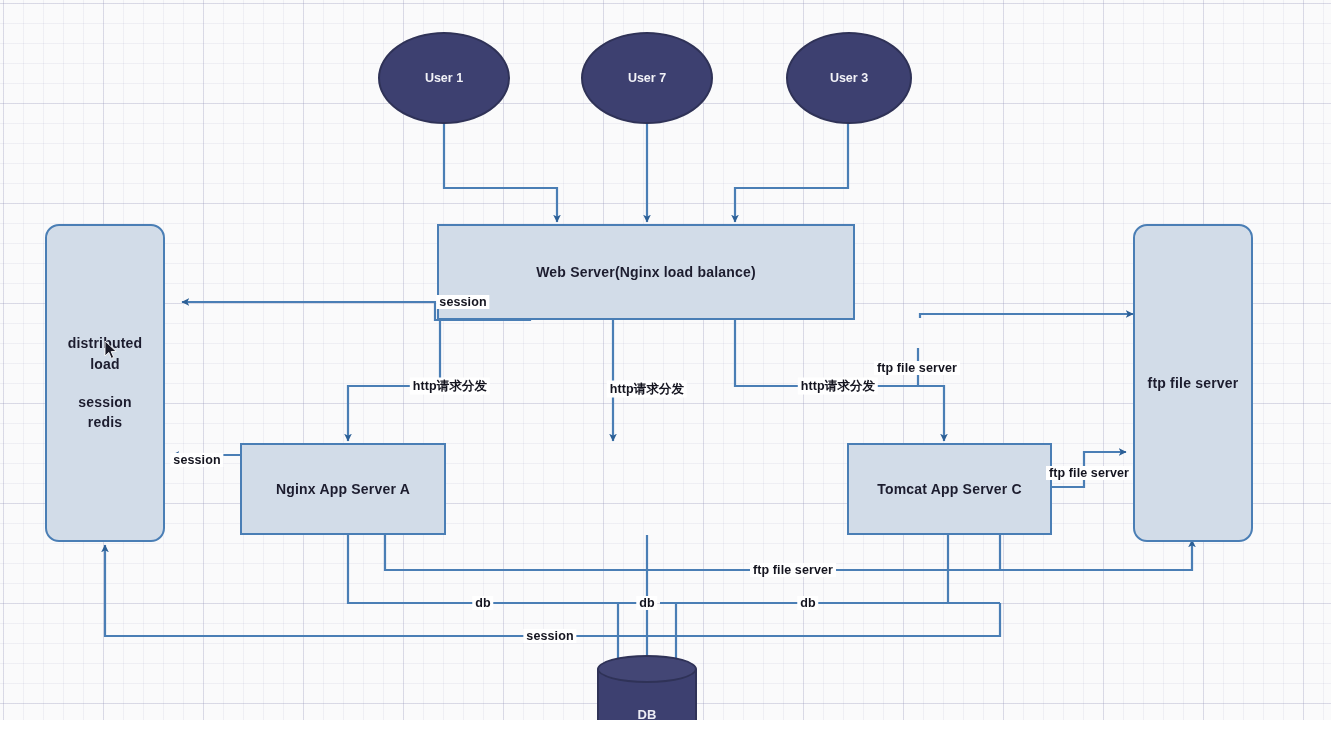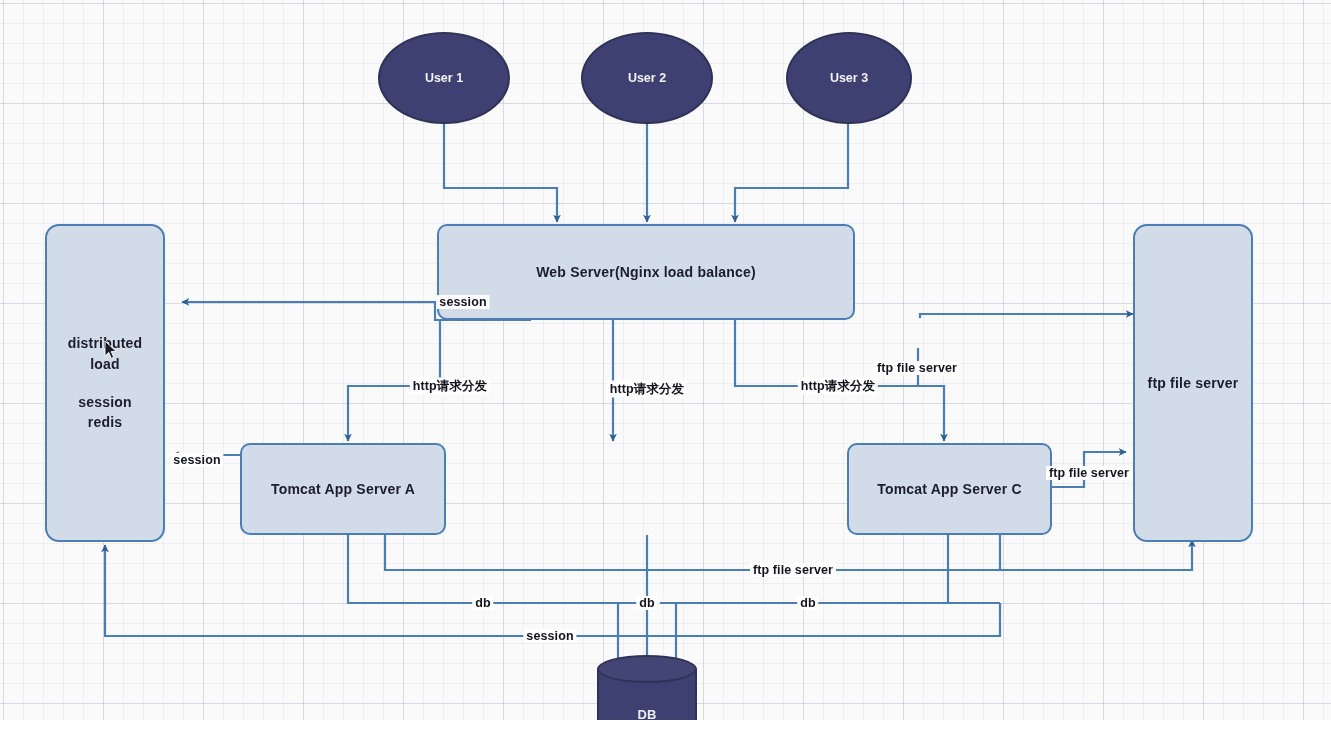--- a/index.html
+++ b/index.html
@@ -30,21 +30,20 @@
     pointer-events: none;
   }
   .node {
     position: absolute;
     box-sizing: border-box;
     display: flex;
     align-items: center;
     justify-content: center;
     text-align: center;
     z-index: 3;
-    border-radius: 10px;
   }
   .box {
     background: #d2dce8;
     border: 2px solid #4a7eb5;
     color: #1c1c2e;
     font-weight: bold;
     font-size: 14px;
     letter-spacing: 0.2px;
   }
   .rounded {
@@ -168,21 +167,21 @@
 
       <path d="M1000,603 L1000,636 L105,636 L105,545" marker-end="url(#ah)"></path>
 
     </g>
   </svg>
 
   <div class="node ellipse" style="left:378px; top:32px; width:132px; height:92px;">
     <span>User 1</span>
   </div>
   <div class="node ellipse" style="left:581px; top:32px; width:132px; height:92px;">
-    <span>User 2</span>
+    <span>User 7</span>
   </div>
   <div class="node ellipse" style="left:786px; top:32px; width:126px; height:92px;">
     <span>User 3</span>
   </div>
 
   <div class="node box" style="left:437px; top:224px; width:418px; height:96px;">
     <span>Web Server(Nginx  load balance)</span>
   </div>
 
   <div class="node box rounded stack" style="left:45px; top:224px; width:120px; height:318px;">
@@ -191,21 +190,21 @@
     <span style="height:18px;"></span>
     <span>session</span>
     <span>redis</span>
   </div>
 
   <div class="node box rounded" style="left:1133px; top:224px; width:120px; height:318px;">
     <span>ftp file server</span>
   </div>
 
   <div class="node box" style="left:240px; top:443px; width:206px; height:92px;">
-    <span>Tomcat App Server A</span>
+    <span>Nginx App Server A</span>
   </div>
   <div class="node box" style="left:847px; top:443px; width:205px; height:92px;align-items:center;">
     <span>Tomcat App Server C</span>
   </div>
 
   <div class="cyl" style="left:597px; top:655px; width:100px; height:90px;">
     <div class="cyl-body"></div>
     <div class="cyl-top"></div>
     <div class="cyl-label">DB</div>
   </div>

